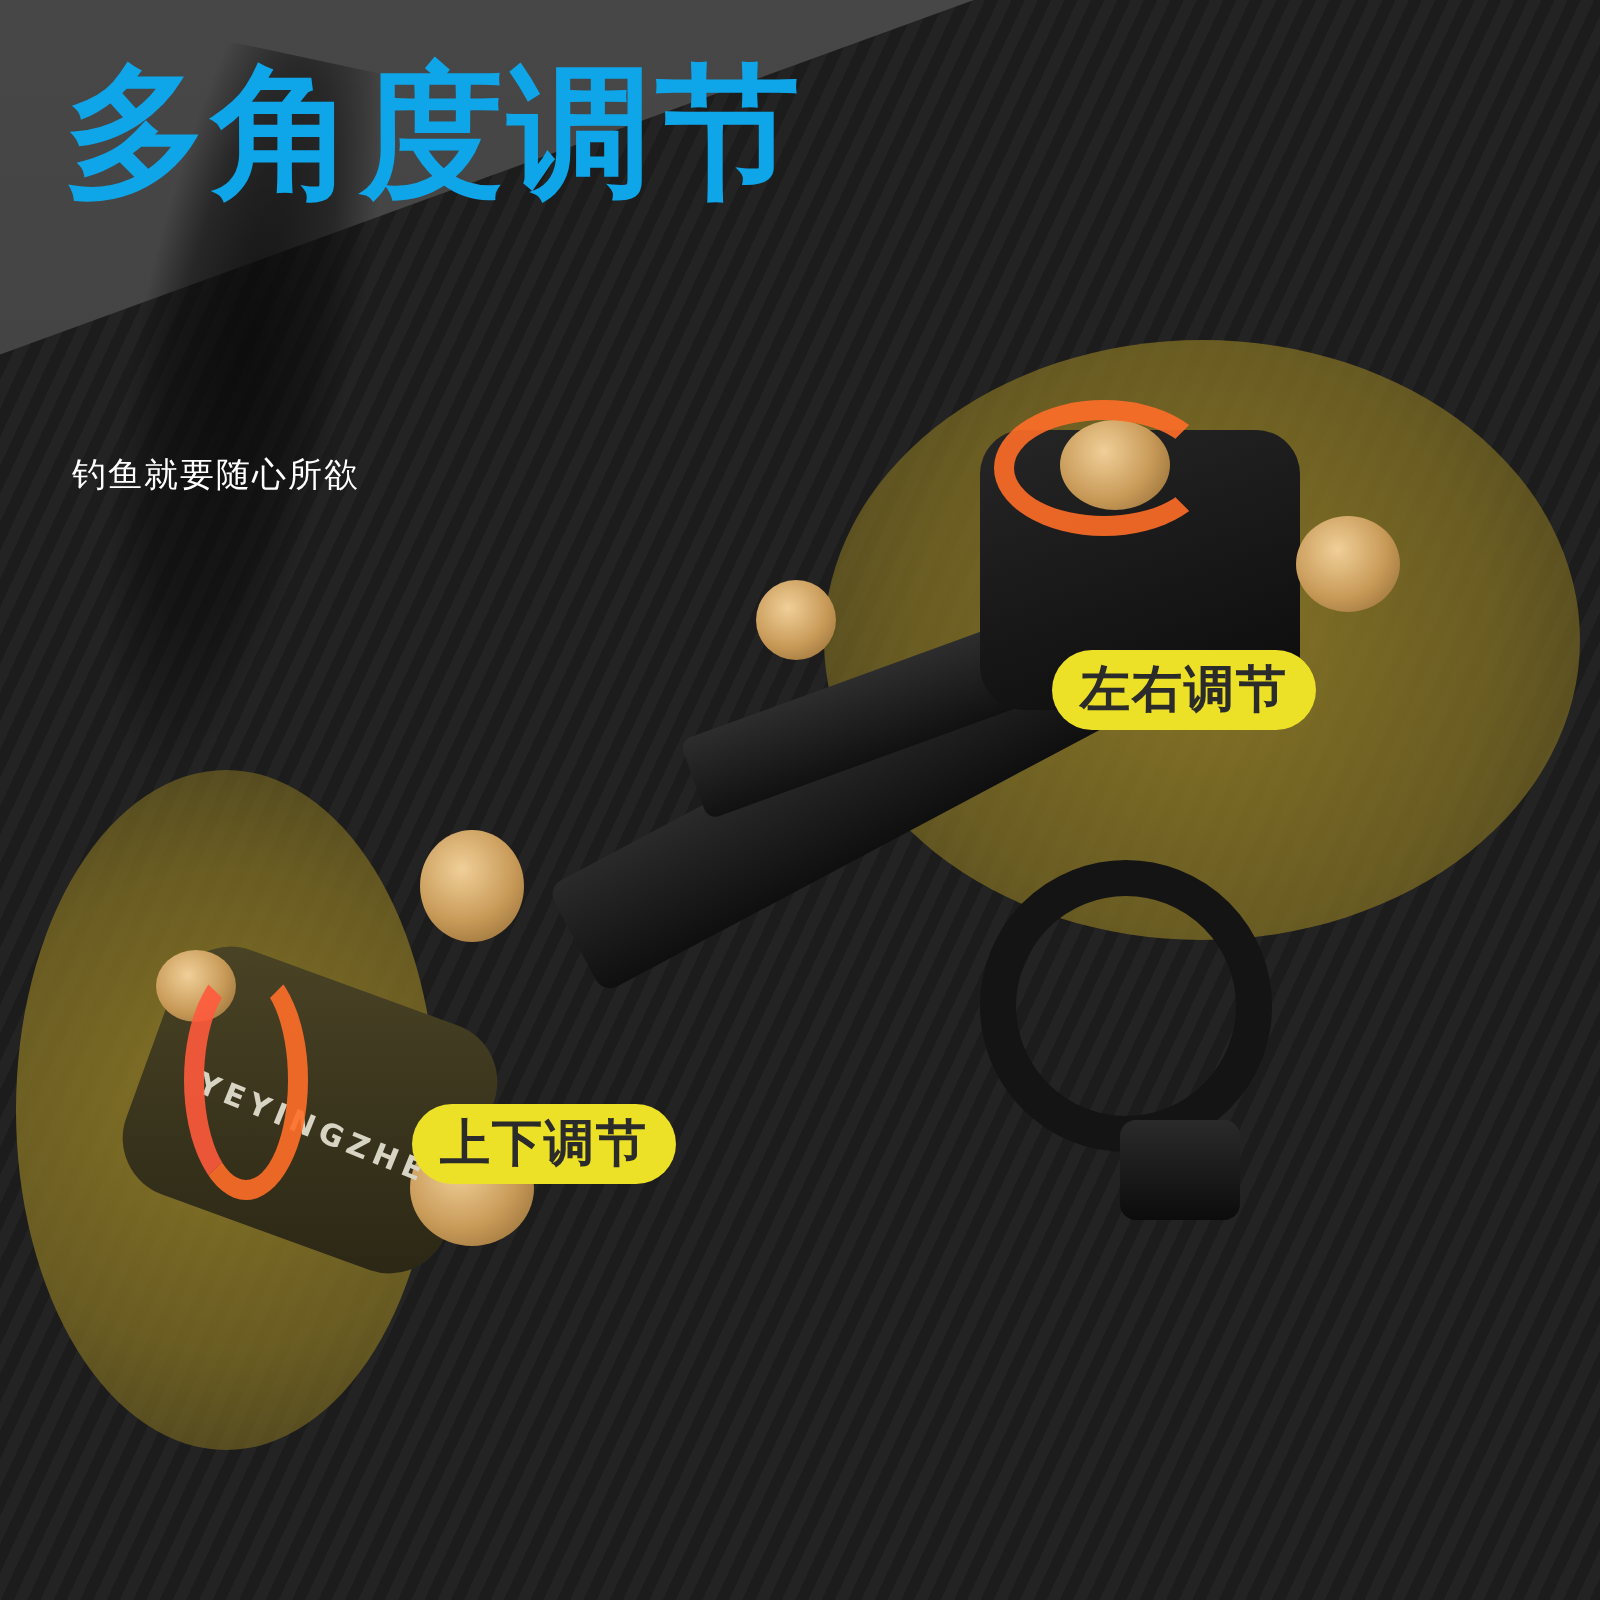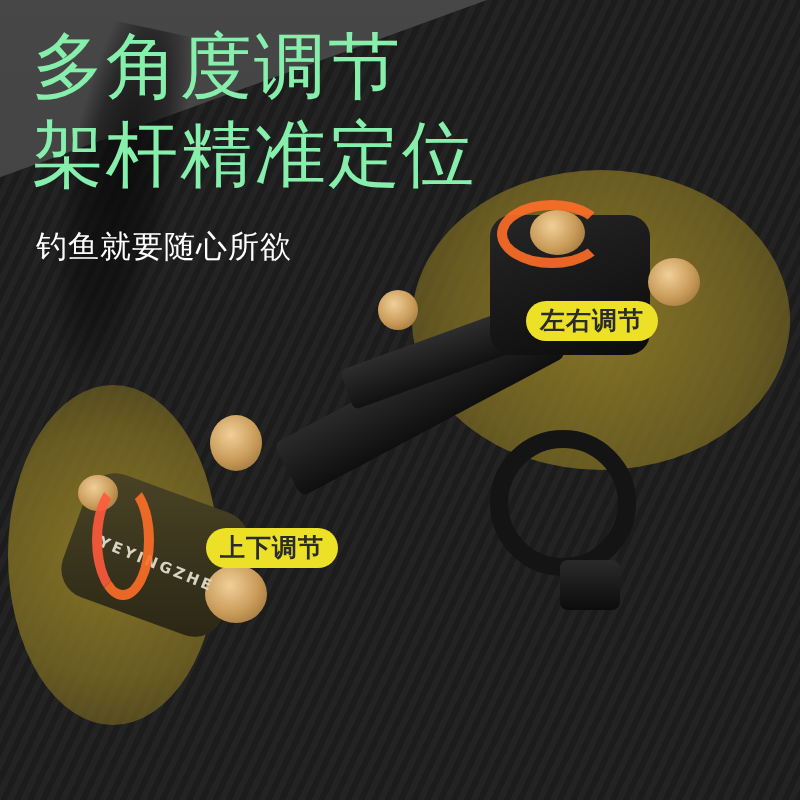--- a/index.html
+++ b/index.html
@@ -15,25 +15,25 @@
     background: repeating-linear-gradient(135deg, #232323 0 6px, #1c1c1c 6px 12px);
     transform: rotate(-20deg); transform-origin: 0 0; }
   .brush { position: absolute; left: 60px; top: 25px; width: 110px; height: 370px;
     background: radial-gradient(ellipse at 50% 40%, rgba(10,10,10,0.85) 0%, rgba(10,10,10,0.5) 45%, rgba(0,0,0,0) 70%);
     transform: rotate(12deg); }
   .glow { position: absolute; border-radius: 50%;
     background: radial-gradient(circle, rgba(150,130,40,0.85) 0%, rgba(125,108,35,0.8) 60%, rgba(110,95,30,0.55) 100%); }
   .glow-right { left: 412px; top: 170px; width: 378px; height: 300px; }
   .glow-left { left: 8px; top: 385px; width: 210px; height: 340px; }
 
-  .headline { position: absolute; left: 32px; top: 22px; color: #86efac;
-    font-weight: 400; font-size: 72px; line-height: 88px; letter-spacing: 2px; z-index: 5; }
+  .headline { position: absolute; left: 32px; top: 22px; color: #0ea5e9;
+    font-weight: 700; font-size: 72px; line-height: 88px; letter-spacing: 2px; z-index: 5; }
   .headline div { white-space: nowrap; }
   .subtitle { position: absolute; left: 36px; top: 226px; color: #ffffff;
-    font-size: 31px; letter-spacing: 1px; z-index: 5; }
+    font-size: 17px; letter-spacing: 1px; z-index: 5; }
 
   
   .part { position: absolute; background: #161616; z-index: 3; }
   .arm-main { left: 270px; top: 370px; width: 300px; height: 60px; border-radius: 8px;
     background: linear-gradient(180deg, #2a2a2a, #0f0f0f); transform: rotate(-28deg); }
   .arm-upper { left: 340px; top: 330px; width: 230px; height: 42px; border-radius: 6px;
     background: linear-gradient(180deg, #2d2d2d, #111); transform: rotate(-20deg); }
   .holder-right { left: 490px; top: 215px; width: 160px; height: 140px; border-radius: 22px;
     background: linear-gradient(160deg, #262626, #0b0b0b); }
   .holder-left { left: 70px; top: 490px; width: 170px; height: 130px; border-radius: 30px;
@@ -53,21 +53,21 @@
   .rot-arrow { position: absolute; z-index: 7; border-radius: 50%;
     border: 10px solid rgba(255,110,40,0.9); border-right-color: transparent; }
   .rot-right { left: 497px; top: 200px; width: 90px; height: 48px; }
   .rot-left { left: 92px; top: 480px; width: 42px; height: 100px; border-top-color: transparent; border-right-color: rgba(255,110,40,0.9); border-left-color: rgba(255,90,60,0.9); }
 
   .brand { position: absolute; left: 95px; top: 555px; color: #d8d4c4; font-size: 15px; font-weight: bold;
     letter-spacing: 3px; transform: rotate(22deg); z-index: 6; }
 
   .tag { position: absolute; z-index: 8; background: #ece126; color: #2b2b2b;
     font-weight: 900; font-size: 25px; border-radius: 22px; padding: 2px 14px;
-    line-height: 36px; white-space: nowrap; letter-spacing: 1px; }
+    line-height: 36px; white-space: nowrap; letter-spacing: 1px; margin-top: 24px; }
   .tag-lr { left: 526px; top: 301px; }
   .tag-ud { left: 206px; top: 528px; }
 </style>
 </head>
 <body>
 
 <div class="scene">
   <div class="bg-top"></div>
   <div class="table-surface"></div>
   <div class="brush"></div>
@@ -90,18 +90,17 @@
   <div class="knob k6"></div>
 
   <div class="rot-arrow rot-right"></div>
   <div class="rot-arrow rot-left"></div>
 
   <div class="brand">YEYINGZHE</div>
 </div>
 
 <div class="headline">
   <div>多角度调节</div>
-  <div>架杆精准定位</div>
 </div>
 <div class="subtitle">钓鱼就要随心所欲</div>
 
 <div class="tag tag-lr">左右调节</div>
 <div class="tag tag-ud">上下调节</div>
 
 </body></html>

